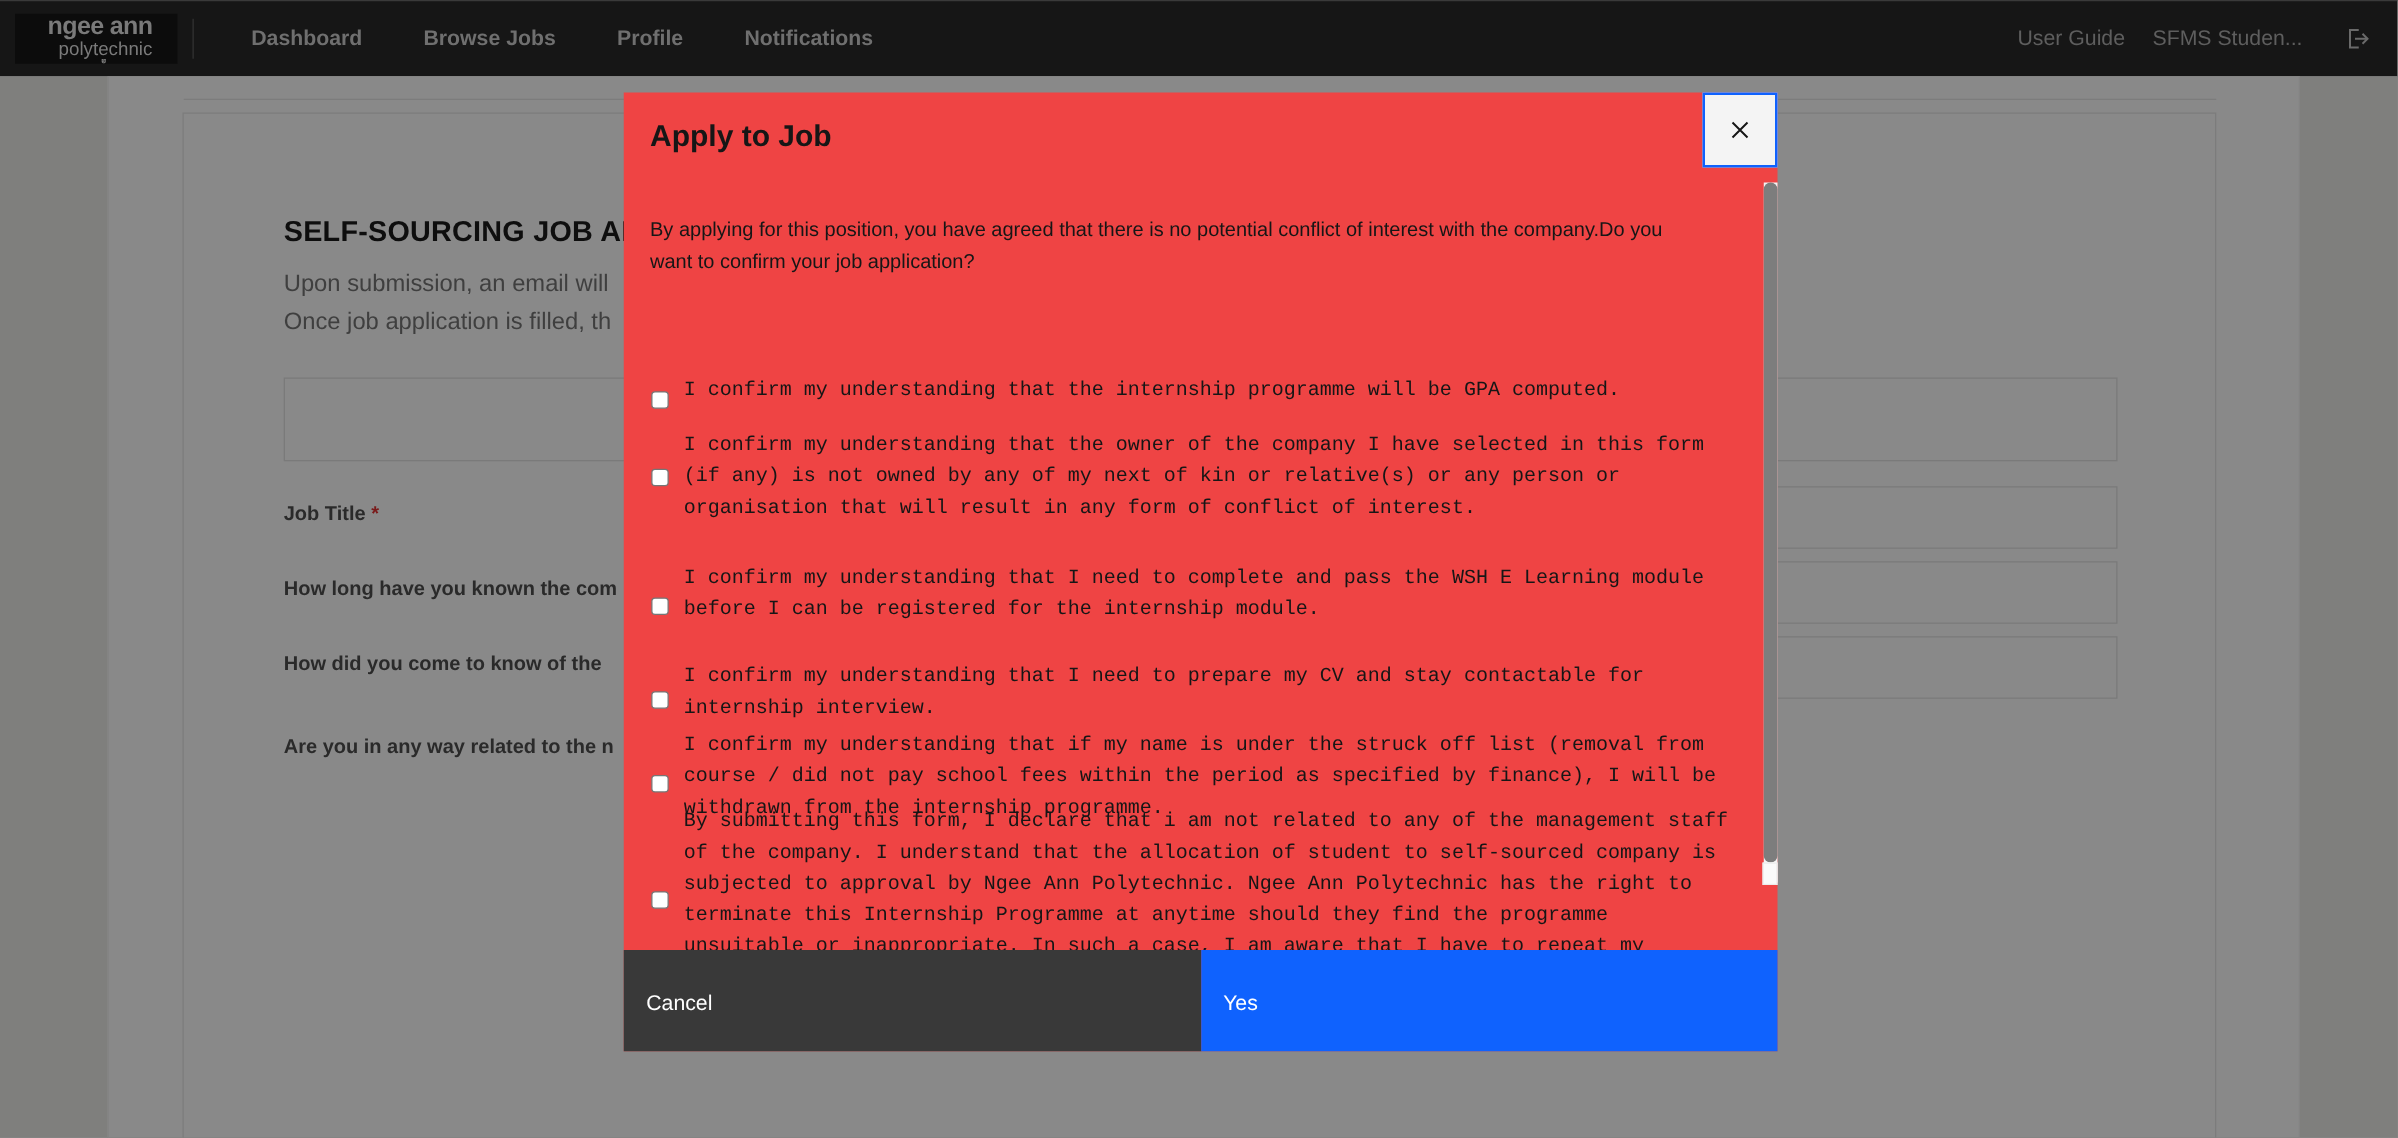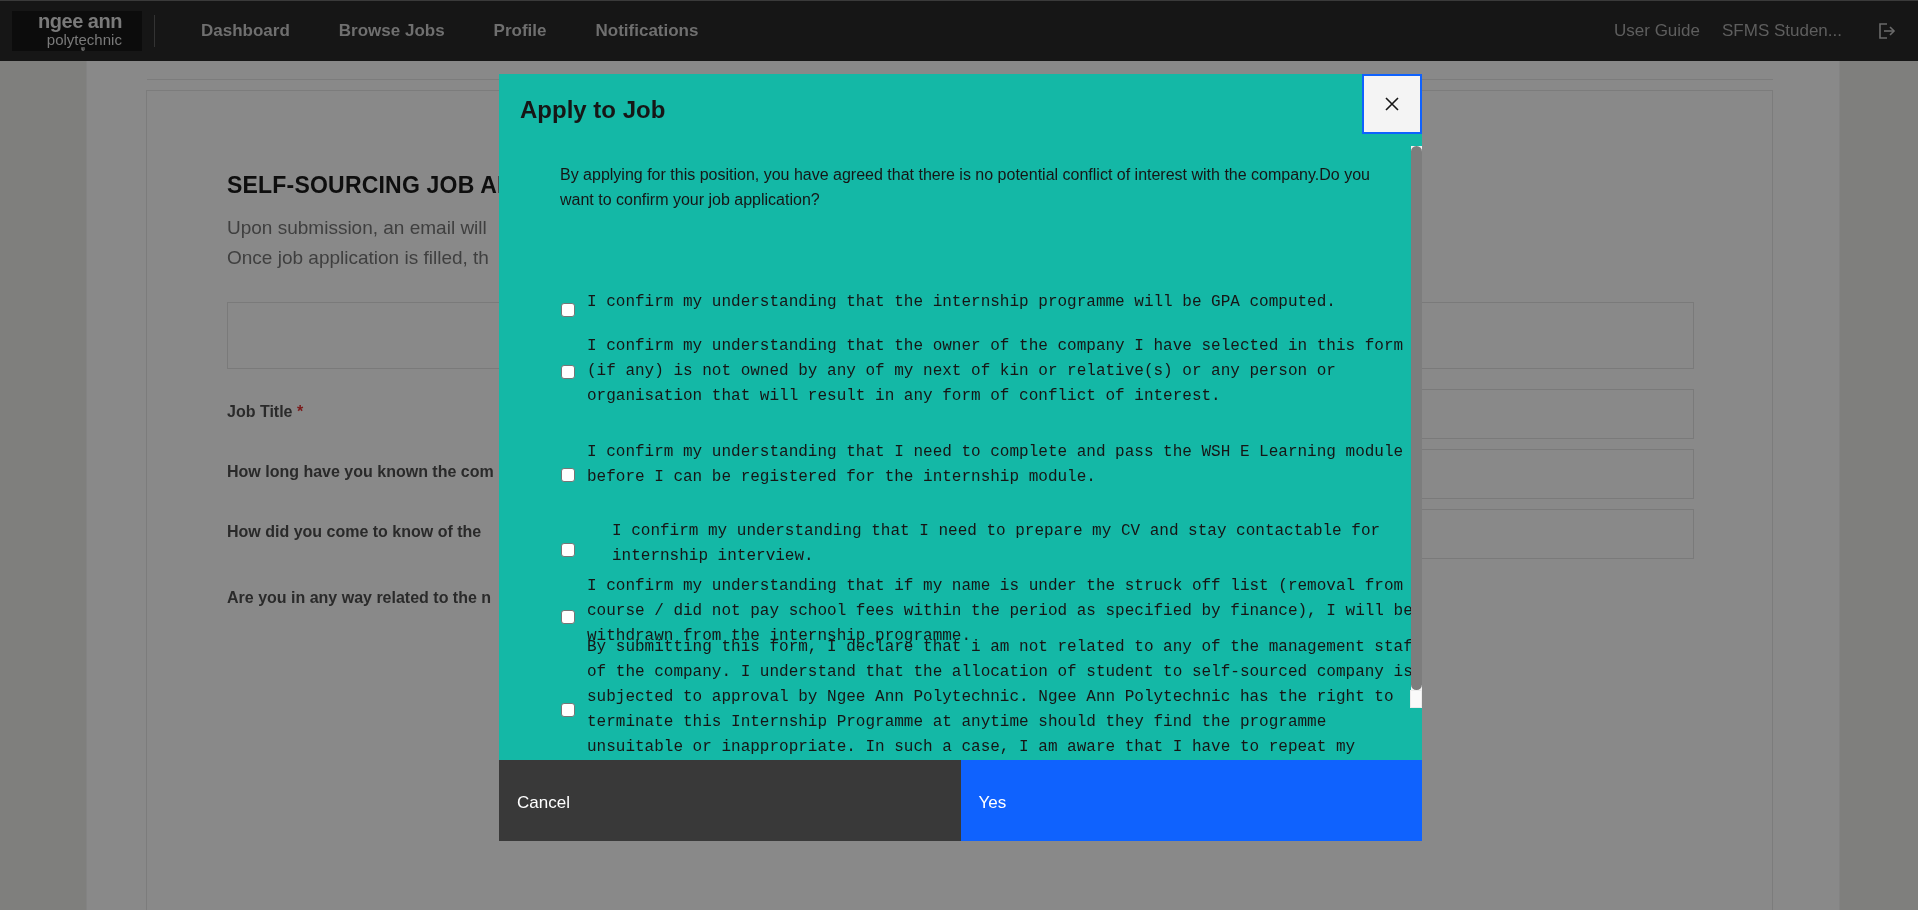--- a/index.html
+++ b/index.html
@@ -25,24 +25,24 @@
     .page-main { position: absolute; left: 86px; top: 61px; width: 1754px; height: 849px; background: #898989; border-left: 1px solid #838383; border-right: 1px solid #838383; }
     .top-rule { position: absolute; left: 147px; top: 79px; width: 1626px; height: 1px; background: #7c7c7c; }
     .form-card { position: absolute; left: 146px; top: 90px; width: 1627px; height: 830px; border: 1px solid #7c7c7c; }
     .form-title { position: absolute; left: 227px; top: 172px; font-size: 23px; font-weight: bold; color: #0e0e0e; letter-spacing: 0.2px; white-space: nowrap; }
     .form-desc { position: absolute; left: 227px; top: 213px; font-size: 19px; color: #3f3f3f; line-height: 30px; white-space: nowrap; }
     .bg-box { position: absolute; border: 1px solid #7a7a7a; }
     .form-label { position: absolute; left: 227px; font-size: 16px; font-weight: bold; color: #2a2a2a; white-space: nowrap; }
     .req { color: #7a1a1a; }
 
     
-    .modal { position: absolute; left: 499px; top: 74px; width: 923px; height: 767px; background: #14b8a6; }
+    .modal { position: absolute; left: 499px; top: 74px; width: 923px; height: 767px; background: #ef4444; }
     .modal-title { position: absolute; left: 21px; top: 22px; font-size: 24px; font-weight: bold; color: #161616; }
     .close-btn { position: absolute; left: 863px; top: 0px; width: 60px; height: 60px; border: 2px solid #0f62fe; background: #f4f4f4; display: flex; align-items: center; justify-content: center; cursor: pointer; }
-    .modal-body { position: absolute; left: 21px; top: 88px; width: 870px; height: 606px; overflow: hidden; margin-left: 40px; }
+    .modal-body { position: absolute; left: 21px; top: 98px; width: 870px; height: 606px; overflow: hidden; }
     .intro { font-size: 16px; color: #161616; line-height: 25px; width: 845px; }
     .check-row { position: absolute; left: 0; display: flex; align-items: center; width: 870px; }
     .check-box { width: 14px; height: 14px; border: 1px solid #767676; border-radius: 3px; background: #fff; flex: 0 0 14px; margin-left: 1px; cursor: pointer; }
     .check-label { margin-left: 12px; font-size: 16px; color: #161616; line-height: 25px; width: 850px; font-family: Liberation Mono, monospace; }
     .scroll-track { position: absolute; left: 912px; top: 72px; width: 11px; height: 560px; background: #f4f4f4; }
     .scroll-thumb { position: absolute; left: 912px; top: 146px; width: 11px; height: 544px; background: #7d7d7d; border-radius: 6px 6px 6px 6px; cursor: pointer; }
     .scroll-thumb-track-end { position: absolute; left: 911px; top: 690px; width: 12px; height: 18px; background: #fafafa; border: 1px solid #ececec; }
     .btn-row { position: absolute; left: 0; top: 686px; width: 923px; height: 81px; display: flex; }
     .btn { width: 50%; height: 81px; padding: 33px 18px; font-size: 17px; color: #ffffff; cursor: pointer; }
     .btn-cancel { background: #393939; }
@@ -118,21 +118,21 @@
     <label class="check-row" style="top:172px;">
       <span class="check-box"></span>
       <span class="check-label">I confirm my understanding that the owner of the company I have selected in this form (if any) is not owned by any of my next of kin or relative(s) or any person or organisation that will result in any form of conflict of interest.</span>
     </label>
 
     <label class="check-row" style="top:278px;">
       <span class="check-box" style="margin-top:20px;"></span>
       <span class="check-label">I confirm my understanding that I need to complete and pass the WSH E Learning module before I can be registered for the internship module.</span>
     </label>
 
-    <label class="check-row" style="top:357px;gap:25px;">
+    <label class="check-row" style="top:357px;">
       <span class="check-box" style="margin-top:12px;"></span>
       <span class="check-label">I confirm my understanding that I need to prepare my CV and stay contactable for internship interview.</span>
     </label>
 
     <label class="check-row" style="top:412px;">
       <span class="check-box" style="margin-top:10px;"></span>
       <span class="check-label">I confirm my understanding that if my name is under the struck off list (removal from course / did not pay school fees within the period as specified by finance), I will be withdrawn from the internship programme.</span>
     </label>
 
     <label class="check-row" style="top:473px;">

